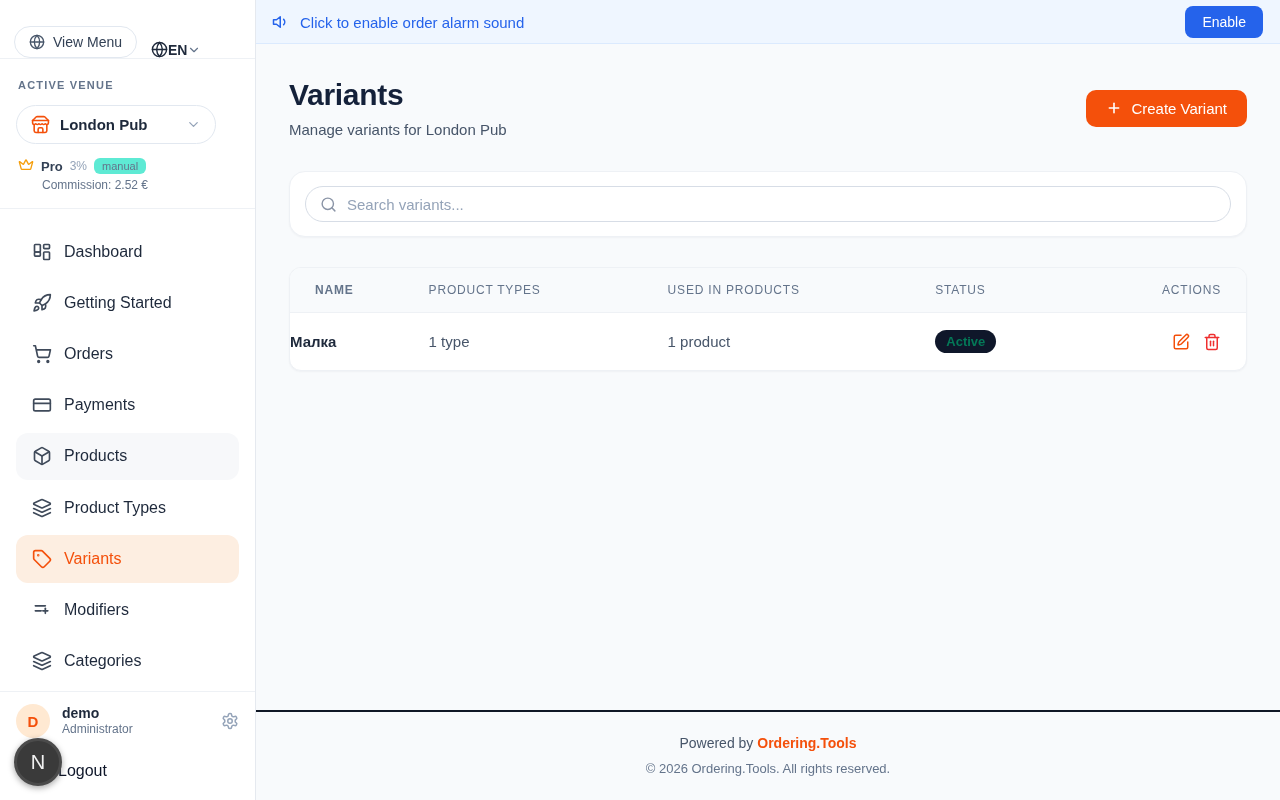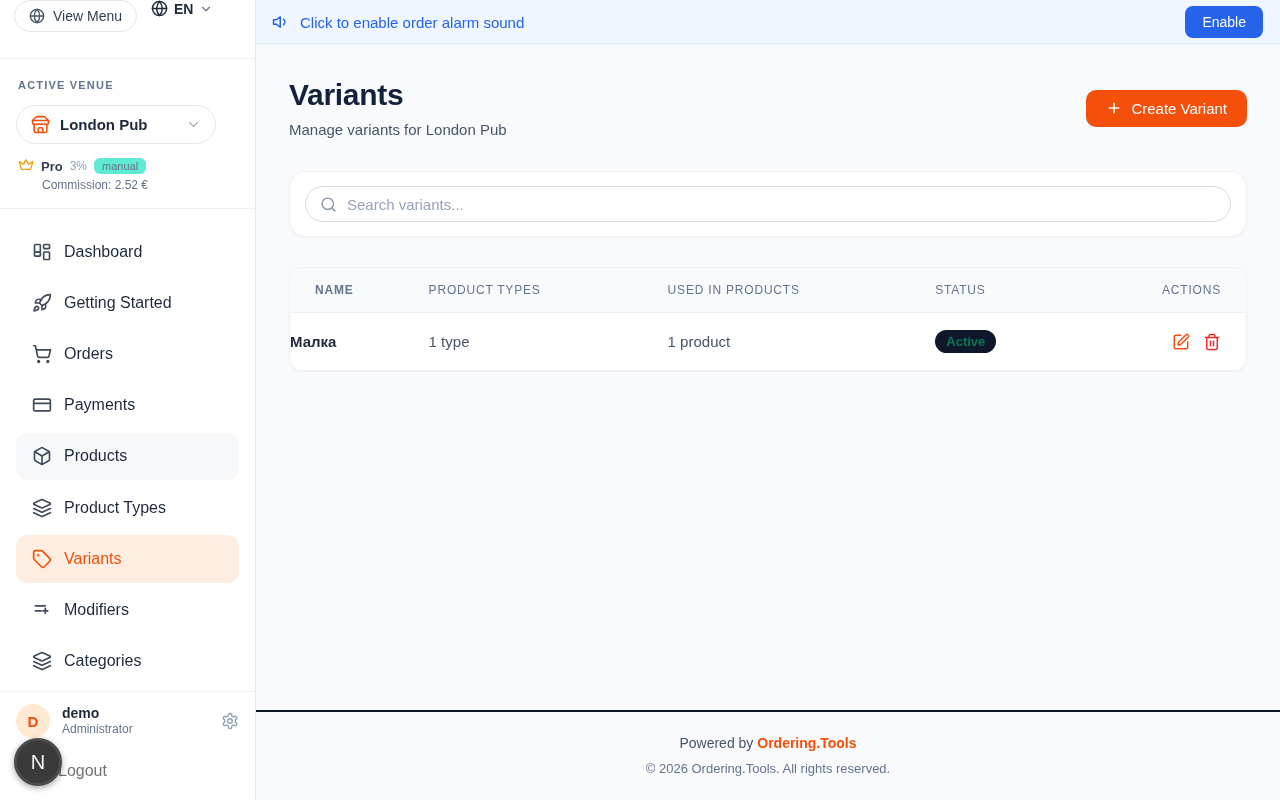--- a/index.html
+++ b/index.html
@@ -1,23 +1,23 @@
 <!DOCTYPE html>
 <html><head>
 <meta charset="utf-8">
 <style>
   * { margin:0; padding:0; box-sizing:border-box; }
   html,body { width:1280px; height:800px; font-family:"Liberation Sans", sans-serif; background:#f8fafc; overflow:hidden; }
   .app { display:flex; width:1280px; height:800px; }
 
   
   .sidebar { width:256px; min-width:256px; background:#ffffff; border-right:1px solid #e5e9ef; display:flex; flex-direction:column; position:relative; }
-  .sidebar-top { height:59px; display:flex; align-items:flex-start; gap:14px; padding:0 14px; border-bottom:1px solid #eef1f5; }
+  .sidebar-top { height:59px; display:flex; align-items:flex-end; gap:14px; padding:0 14px; border-bottom:1px solid #eef1f5; }
   .view-menu-btn { display:flex; align-items:center; gap:8px; border:1px solid #e2e8f0; border-radius:9999px; padding:7px 14px; background:#fff; color:#334155; font-size:14px; cursor:pointer; }
-  .lang-switch { display:flex; align-items:center; gap:6px; color:#1e293b; font-size:14px; font-weight:600; cursor:pointer; }
+  .lang-switch { display:flex; align-items:center; color:#1e293b; font-size:14px; font-weight:600; cursor:pointer; }
   .lang-switch .chev { color:#64748b; }
 
   .venue-section { padding:16px 16px 16px; border-bottom:1px solid #eef1f5; }
   .venue-label { font-size:11px; font-weight:600; letter-spacing:1.2px; color:#64748b; margin:4px 0 14px 2px; }
   .venue-select { display:flex; align-items:center; gap:10px; border:1px solid #e2e8f0; border-radius:9999px; padding:9px 14px; width:200px; cursor:pointer; background:#fff; }
   .venue-select .vname { flex:1; font-size:15px; font-weight:600; color:#1e293b; }
   .plan-row { display:flex; align-items:center; gap:7px; margin:14px 0 4px 2px; }
   .plan-name { font-size:13px; font-weight:700; color:#334155; }
   .plan-pct { font-size:12px; color:#94a3b8; }
   .plan-badge { background:#5eead4; color:#64748b; font-size:11px; padding:2px 8px; border-radius:6px; }
@@ -30,21 +30,21 @@
   .nav-item.active { background:#fdeee1; color:#f4500b; }
   .nav-item.active svg { color:#f4500b; }
 
   .user-section { border-top:1px solid #eef1f5; padding:12px 16px; display:flex; align-items:center; gap:12px; }
   .avatar { width:34px; height:34px; border-radius:50%; background:#ffe9d2; color:#f4500b; font-weight:700; font-size:15px; display:flex; align-items:center; justify-content:center; }
   .user-meta { flex:1; line-height:1.25; }
   .user-name { font-size:14px; font-weight:700; color:#1e293b; }
   .user-role { font-size:12px; color:#64748b; }
   .gear-btn { color:#94a3b8; cursor:pointer; display:flex; }
 
-  .logout-row { padding:12px 16px 20px 58px; display:flex; align-items:flex-end; color:#737373; font-size:16px; cursor:pointer; }
+  .logout-row { padding:12px 16px 20px 58px; display:flex; align-items:flex-end; color:#0f172a; font-size:16px; cursor:pointer; }
   .float-badge { position:absolute; left:14px; bottom:14px; width:48px; height:48px; border-radius:50%; background:#3a3a3a; border:3px solid #4b4b4b; color:#f1f1f1; font-size:20px; display:flex; align-items:center; justify-content:center; box-shadow:0 2px 6px rgba(0,0,0,.35); cursor:pointer; }
 
   
   .main { flex:1; display:flex; flex-direction:column; background:#f8fafc; }
   .banner { height:44px; min-height:44px; background:#eff6ff; border-bottom:1px solid #dbeafe; display:flex; align-items:center; padding:0 17px 0 16px; }
   .banner-msg { display:flex; align-items:flex-end; gap:10px; color:#2563eb; font-size:15px; cursor:pointer; }
   .enable-btn { margin-left:auto; background:#2563eb; color:#fff; border:none; border-radius:8px; padding:8px 17px; font-size:14px; font-family:inherit; cursor:pointer;text-align:right; }
 
   .content { flex:1; padding:34px 33px 0; }
   .page-head { display:flex; align-items:center; justify-content:space-between; }

